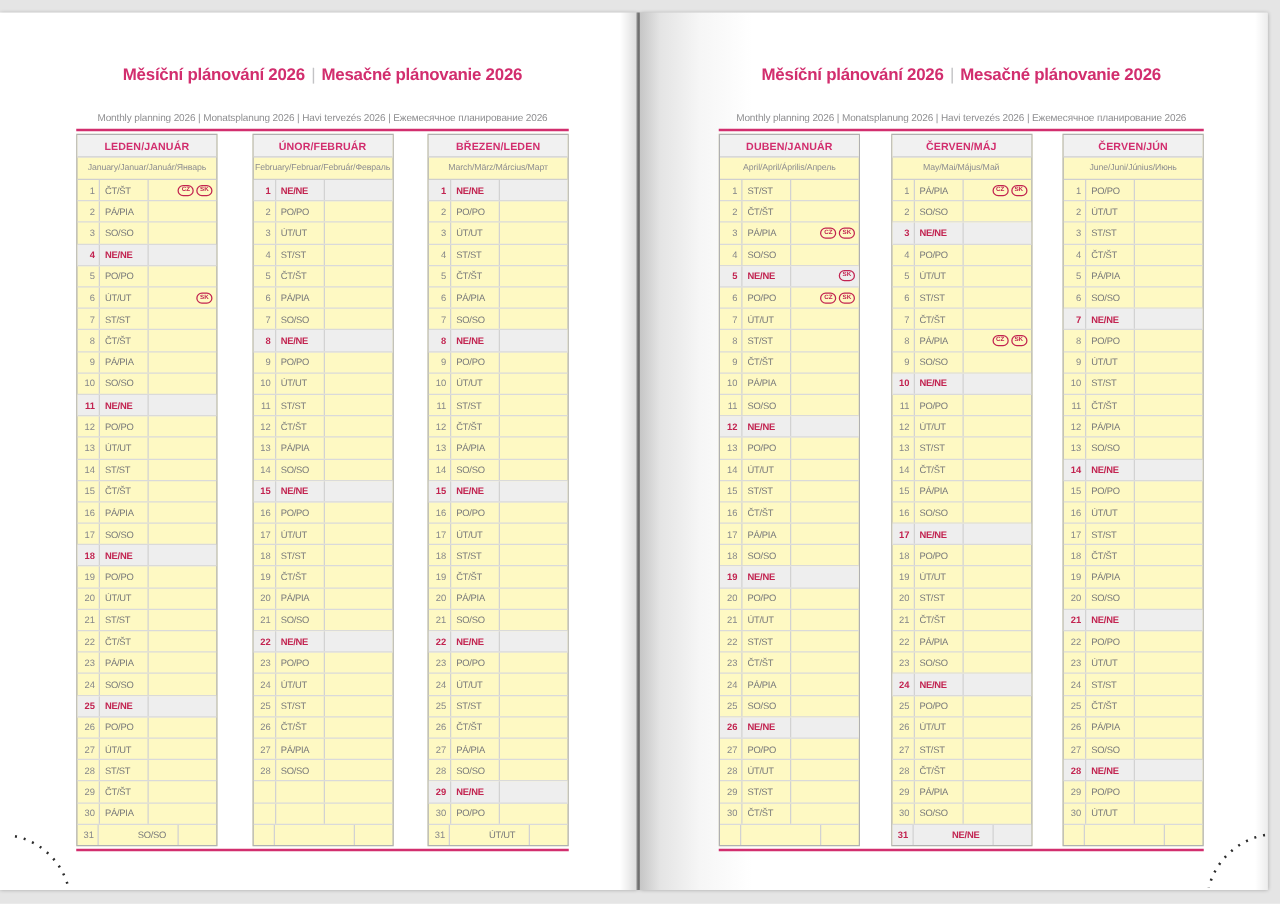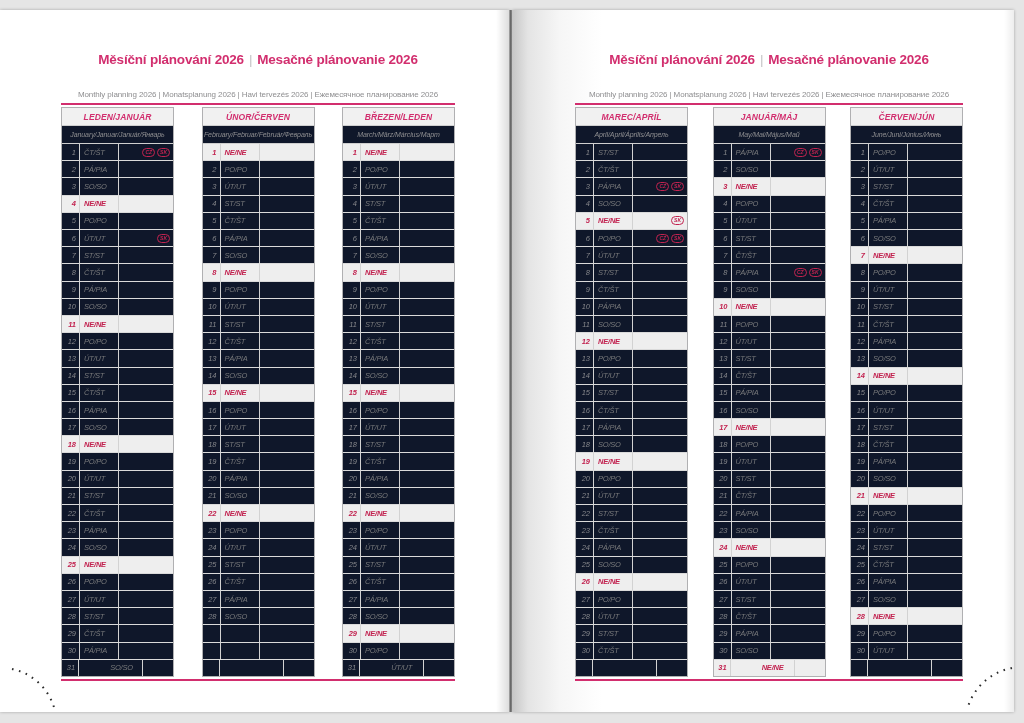--- a/index.html
+++ b/index.html
@@ -26,21 +26,21 @@
 
   .pg-title { margin:42px 0 0; text-align:center; font-size:13.5px; font-weight:bold;
           letter-spacing:-0.2px; color:var(--accent,#d22e6e); line-height:1.15; }
   .pg-title .sep { color:#c3c3c5; font-weight:normal; margin:0 5px; }
   .pg-subtitle { margin-top:22px; text-align:center; font-size:8px; letter-spacing:-0.1px;
           color:var(--muted,#8e8e90); line-height:1.2; }
   .rule { margin-top:4px; height:2px; background:var(--accent,#d22e6e); }
   .rule.bottom { margin-top:2px; }
 
   .months-row { margin-top:2px; display:flex; justify-content:space-between; }
-  .month { width:113px; box-sizing:border-box; border:1px solid #b0b0b2; background:#0f172a;font-style:italic; }
+  .month { width:113px; box-sizing:border-box; border:1px solid #b0b0b2; background:#fef9c3; }
   .m-name { height:17px; background:#f1f1f1; border-bottom:1px solid #cfcfcf;
           display:flex; align-items:center; justify-content:center;
           font-size:8.5px; font-weight:bold; letter-spacing:0.1px; color:var(--accent,#d22e6e); }
   .m-langs { height:17px; border-bottom:1px solid #cfcfcf;
           display:flex; align-items:center; justify-content:center;
           font-size:7px; letter-spacing:-0.1px; color:var(--muted,#8e8e90); }
   .row { display:flex; height:16.2px; border-bottom:1px solid #dadada; }
   .row:last-child { border-bottom:none;gap:27px; }
   .row.sun { background:#eeeeee; }
   .c-num { width:17px; border-right:1px solid #d2d2d2; box-sizing:content-box;
@@ -227,21 +227,21 @@
               <div class="c-day">PÁ/PIA</div>
               <div class="c-note"></div>
             </div>
             <div class="row">
               <div class="c-num">31</div>
               <div class="c-day">SO/SO</div>
               <div class="c-note"></div>
             </div>
           </div>
           <div class="month">
-            <div class="m-name">ÚNOR/ČERVEN</div>
+            <div class="m-name">ÚNOR/FEBRUÁR</div>
             <div class="m-langs">February/Februar/Február/Февраль</div>
             <div class="row sun">
               <div class="c-num">1</div>
               <div class="c-day">NE/NE</div>
               <div class="c-note"></div>
             </div>
             <div class="row">
               <div class="c-num">2</div>
               <div class="c-day">PO/PO</div>
               <div class="c-note"></div>
@@ -558,21 +558,21 @@
 
   <div class="spine"></div>
 
   <div class="page page-right">
     <div class="content content-right">
       <h1 class="pg-title"><span>Měsíční plánování 2026</span><span class="sep">|</span><span>Mesačné plánovanie 2026</span></h1>
       <div class="pg-subtitle">Monthly planning 2026 | Monatsplanung 2026 | Havi tervezés 2026 | Ежемесячное планирование 2026</div>
       <div class="rule"></div>
       <div class="months-row">
           <div class="month">
-            <div class="m-name">MAREC/APRÍL</div>
+            <div class="m-name">DUBEN/JANUÁR</div>
             <div class="m-langs">April/April/Április/Апрель</div>
             <div class="row">
               <div class="c-num">1</div>
               <div class="c-day">ST/ST</div>
               <div class="c-note"></div>
             </div>
             <div class="row">
               <div class="c-num">2</div>
               <div class="c-day">ČT/ŠT</div>
               <div class="c-note"></div>
@@ -725,21 +725,21 @@
               <div class="c-day">ČT/ŠT</div>
               <div class="c-note"></div>
             </div>
             <div class="row">
               <div class="c-num"></div>
               <div class="c-day"></div>
               <div class="c-note"></div>
             </div>
           </div>
           <div class="month">
-            <div class="m-name">JANUÁR/MÁJ</div>
+            <div class="m-name">ČERVEN/MÁJ</div>
             <div class="m-langs">May/Mai/Május/Май</div>
             <div class="row">
               <div class="c-num">1</div>
               <div class="c-day">PÁ/PIA</div>
               <div class="c-note">
                 <span class="badge">CZ</span>
                 <span class="badge">SK</span>
               </div>
             </div>
             <div class="row">

